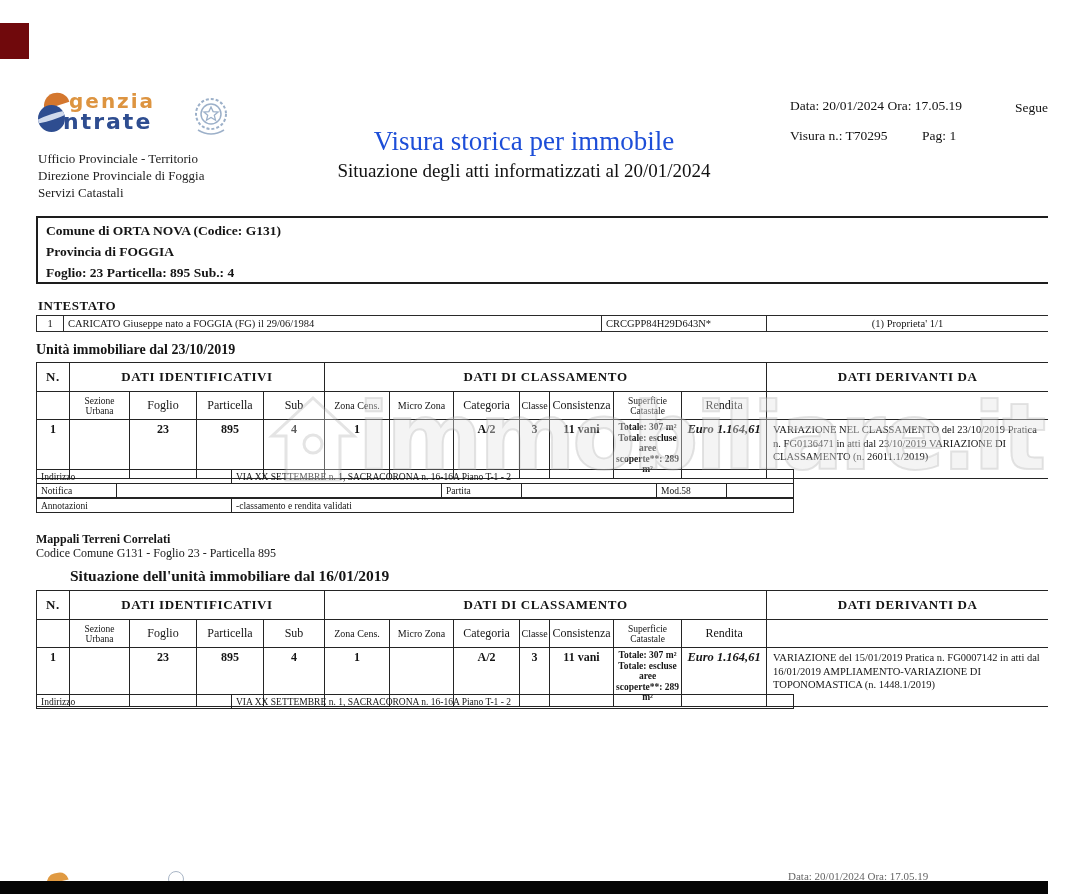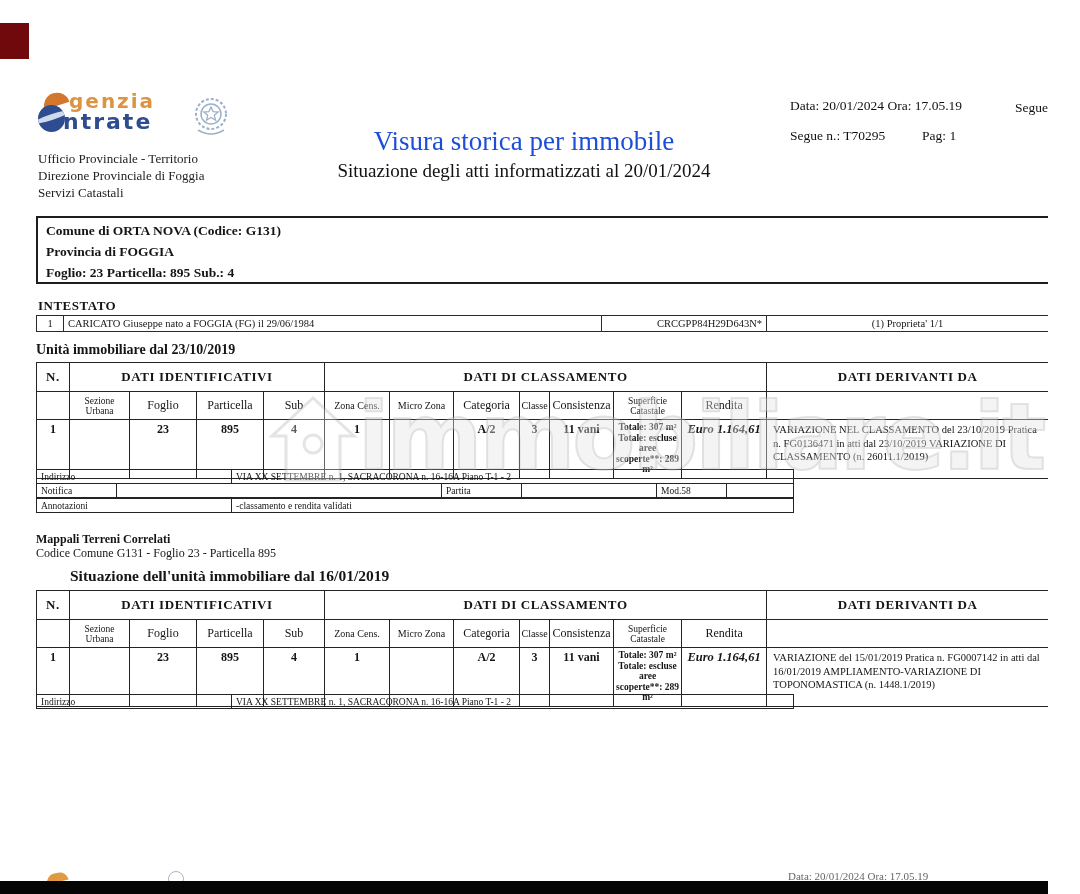--- a/index.html
+++ b/index.html
@@ -113,21 +113,21 @@
 
   <div class="doc-title">Visura storica per immobile</div>
   <div class="doc-subtitle">Situazione degli atti informatizzati al 20/01/2024</div>
 
   <div class="meta-right">
     <div class="meta-row1">
       <span>Data: 20/01/2024 Ora: 17.05.19</span>
       <span class="meta-segue">Segue</span>
     </div>
     <div class="meta-row2">
-      <span>Segue n.: T70295</span>
+      <span>Visura n.: T70295</span>
       <span class="meta-pag">Pag: 1</span>
     </div>
   </div>
 
   <div class="request-table">
     <div class="request-right">
       <div>Comune di ORTA NOVA (Codice: G131)</div>
       <div>Provincia di FOGGIA</div>
       <div>Foglio: 23 Particella: 895 Sub.: 4</div>
     </div>
@@ -138,21 +138,21 @@
     <colgroup>
         <col style="width:27px">
         <col style="width:538px">
         <col style="width:165px">
         <col style="width:282px">
       </colgroup>
     <tbody>
         <tr>
       <td style="text-align:center">1</td>
       <td>CARICATO Giuseppe  nato a FOGGIA (FG) il 29/06/1984</td>
-      <td style="text-align:right">CRCGPP84H29D643N*</td>
+      <td style="text-align:left">CRCGPP84H29D643N*</td>
       <td style="text-align:center">(1) Proprieta' 1/1</td>
     </tr>
   </tbody>
     </table>
 
   <div class="sec1-heading">Unità immobiliare dal 23/10/2019</div>
   <table class="main t1">
     <colgroup>
       <col style="width:33px">
         <col style="width:60px">

